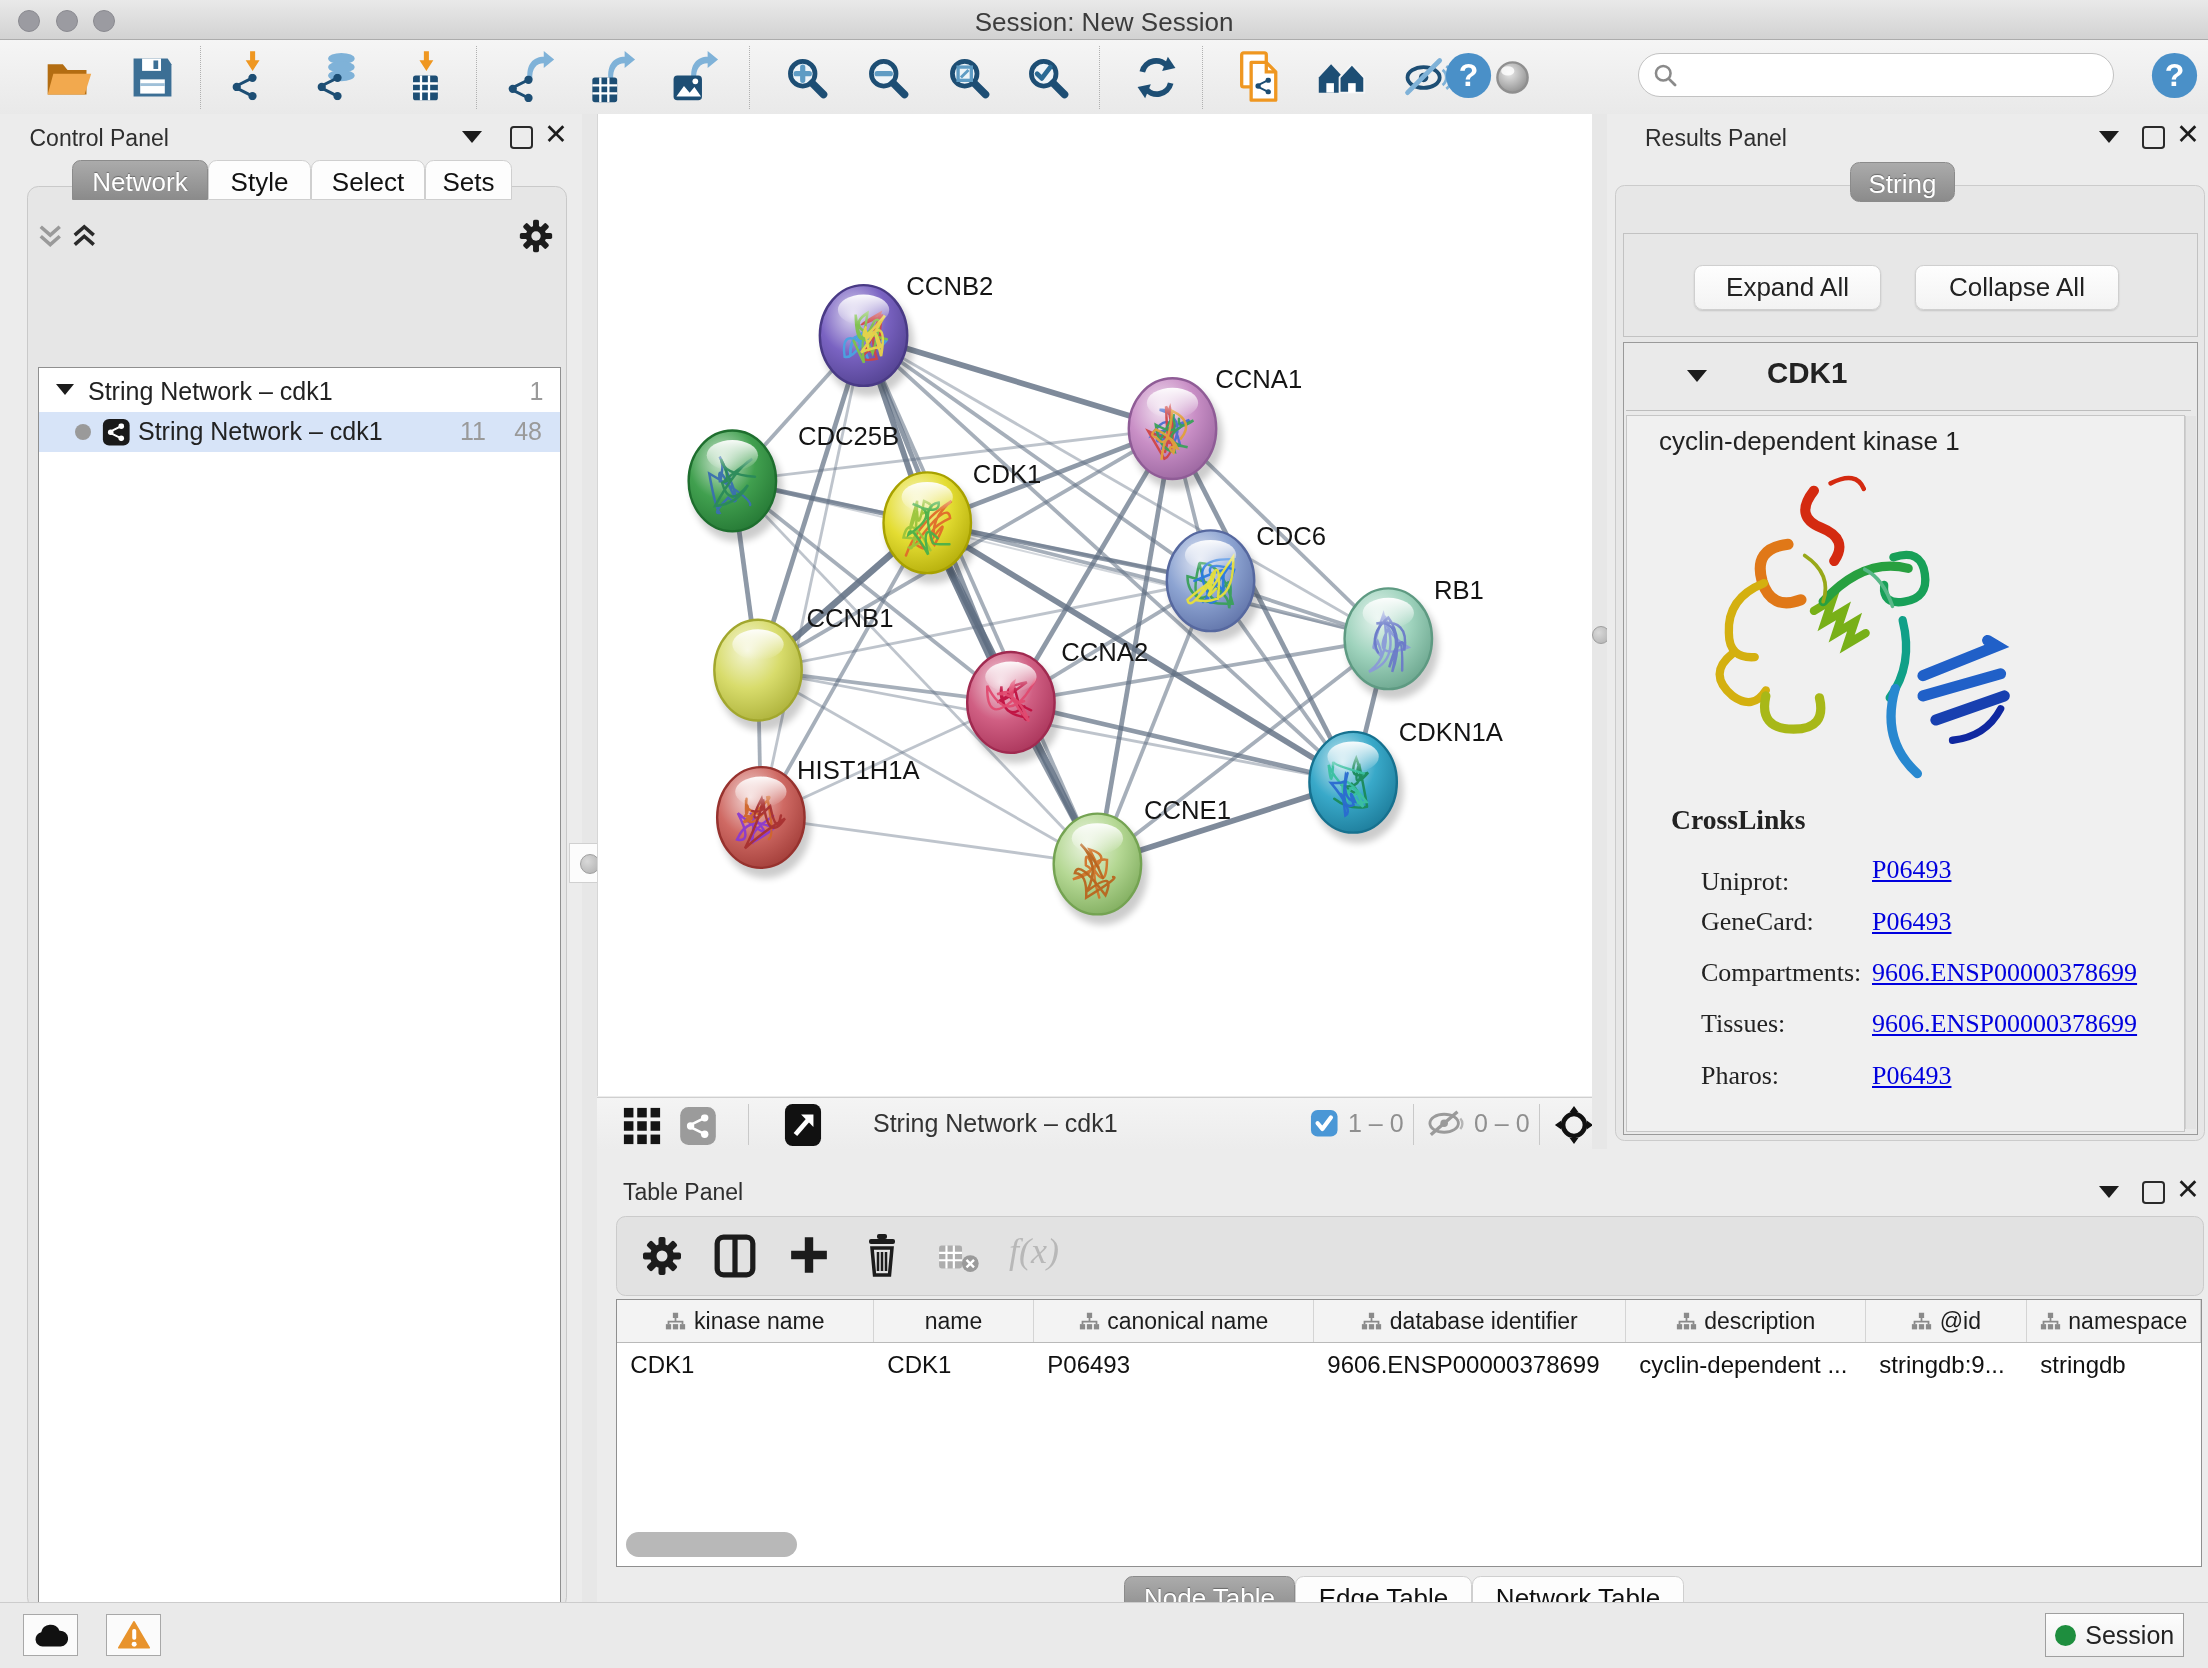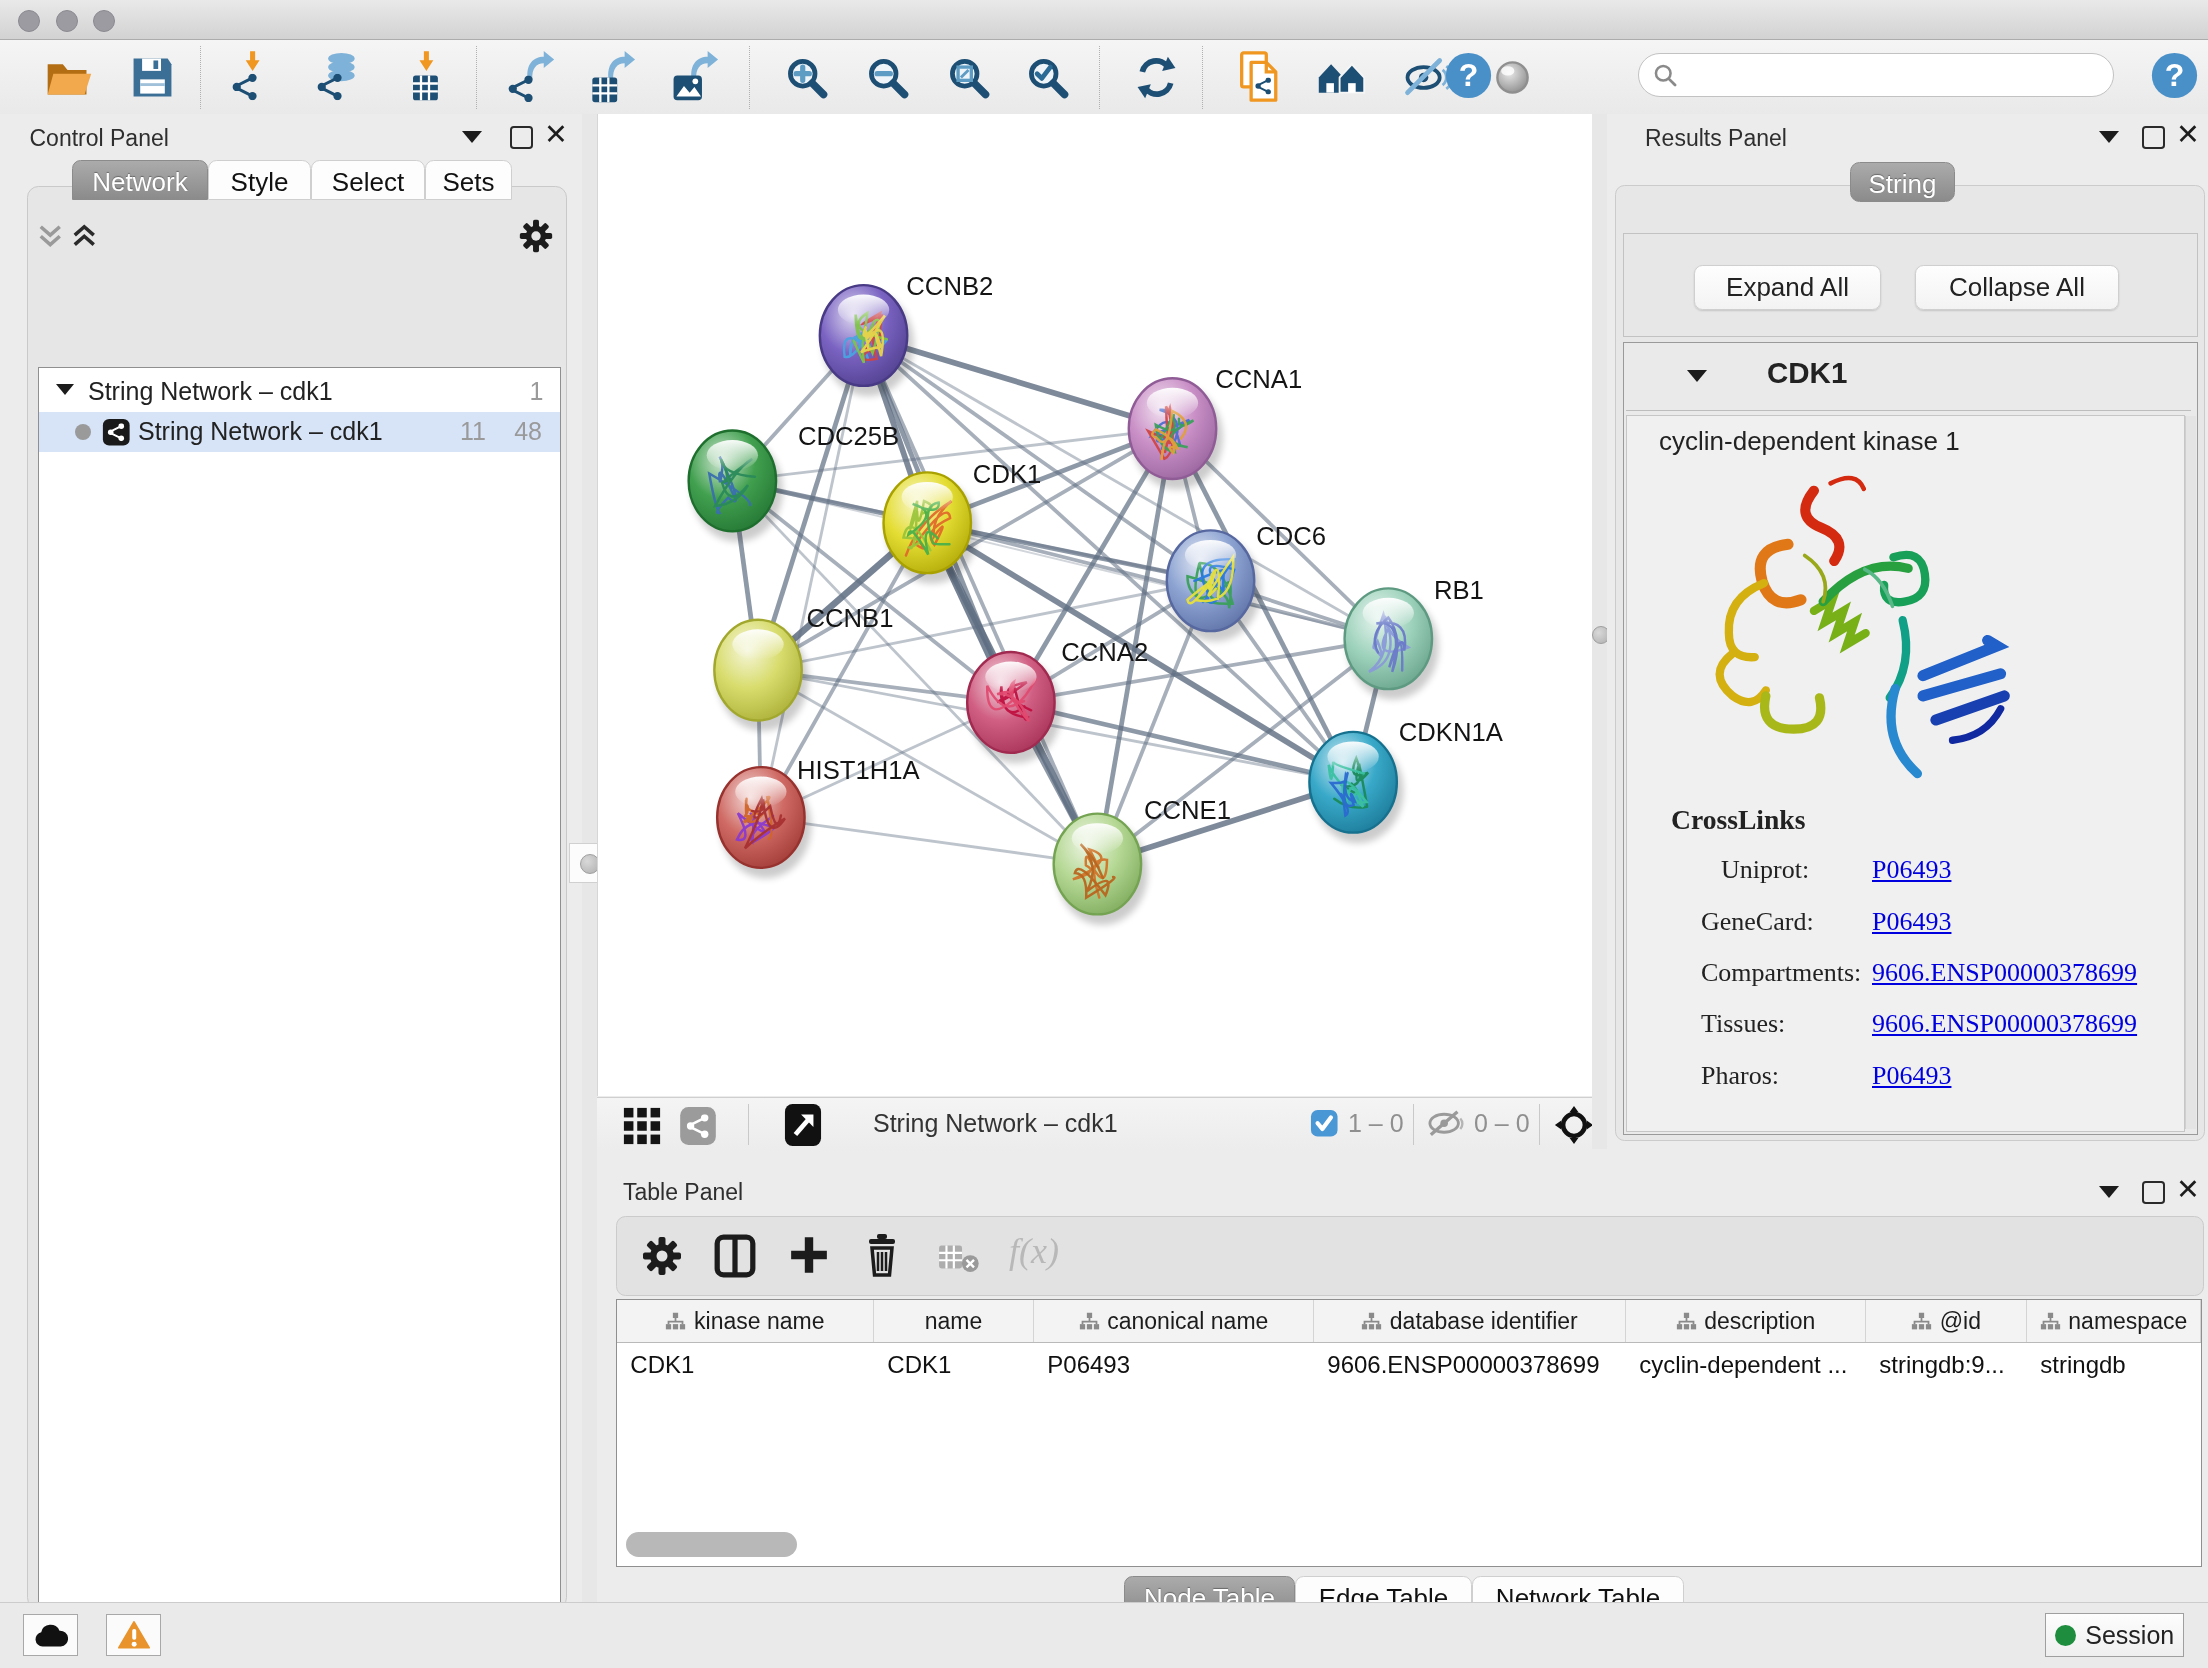--- a/index.html
+++ b/index.html
@@ -111,20 +111,21 @@
       <stop offset="0%" stop-color="#e8e8e8"></stop>
         <stop offset="100%" stop-color="#8f8f8f"></stop>
     </radialGradient>
   </defs>
 </svg>
 
 <div id="titlebar" class="abs">
   <div class="tlight abs" style="left:18px"></div>
   <div class="tlight abs" style="left:56px"></div>
   <div class="tlight abs" style="left:93px"></div>
+  <div id="win-title" class="abs">Session: New Session</div>
 </div>
 
 <div id="toolbar" class="abs">
   <svg class="tb-ico abs" style="left:42px" viewBox="0 0 56 56">
     <path d="M6 14 h16 l5 6 h20 v26 H6z" fill="#b36d12"></path>
     <path d="M12 24 h40 l-7 22 H6z" fill="#f2a94e"></path>
   </svg>
   <svg class="tb-ico abs" style="left:126px" viewBox="0 0 56 56">
     <path d="M8 8 h36 l4 6 v34 H8z" fill="#3c6f95"></path>
     <rect x="17" y="8" width="20" height="13" fill="#fff"></rect>
@@ -573,21 +574,21 @@
       <path d="M268 230 L348 198 l-10 -6 M268 252 L352 228" stroke="#2060c8" stroke-width="12"></path>
       <path d="M282 278 L356 252" stroke="#1840b0" stroke-width="12"></path>
       <path d="M300 300 q36 -4 52 -34" stroke="#1028a0" stroke-width="8"></path>
       <path d="M205 115 q20 10 30 40" stroke="#58b888" stroke-width="4"></path>
       <path d="M140 100 q30 20 20 50" stroke="#98a818" stroke-width="4"></path>
     </g>
   </svg>
 
   <span class="serif abs" style="left:44px;top:388px;font-size:27.6px;font-weight:bold">CrossLinks</span>
   <div id="xlinks">
-      <span class="serif xl-row" style="left: 74px; top: 439px; margin-left: 20px;">Uniprot:</span>
+      <span class="serif xl-row" style="left: 74px; top: 451px;">Uniprot:</span>
       <span class="serif xl-row xl-link" style="left: 245px; top: 439px;">P06493</span>
       <span class="serif xl-row" style="left: 74px; top: 491px;">GeneCard:</span>
       <span class="serif xl-row xl-link" style="left: 245px; top: 491px;">P06493</span>
       <span class="serif xl-row" style="left: 74px; top: 542px;">Compartments:</span>
       <span class="serif xl-row xl-link" style="left: 245px; top: 542px;">9606.ENSP00000378699</span>
       <span class="serif xl-row" style="left: 74px; top: 593px;">Tissues:</span>
       <span class="serif xl-row xl-link" style="left: 245px; top: 593px;">9606.ENSP00000378699</span>
       <span class="serif xl-row" style="left: 74px; top: 645px;">Pharos:</span>
       <span class="serif xl-row xl-link" style="left: 245px; top: 645px;">P06493</span>
     </div>

